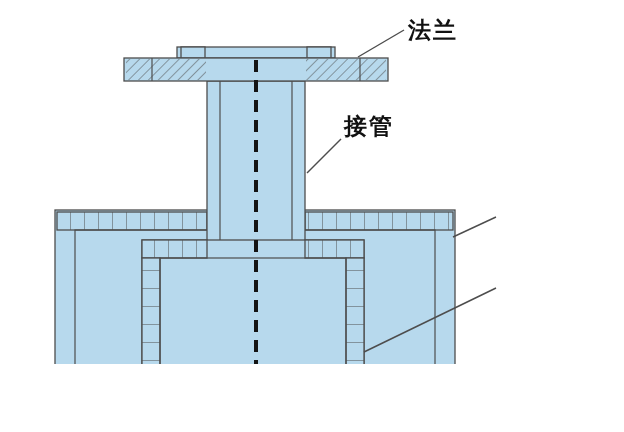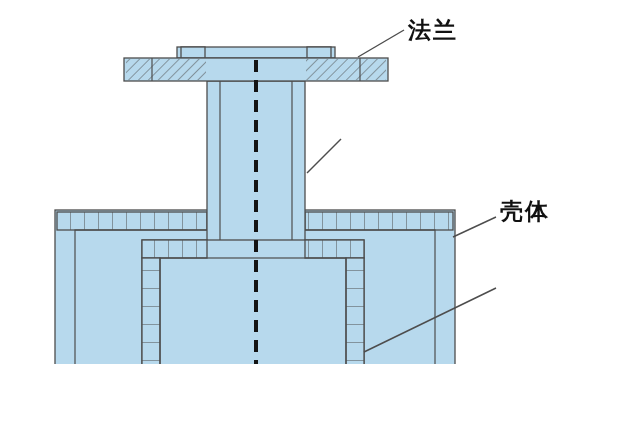--- a/index.html
+++ b/index.html
@@ -94,14 +94,14 @@
 
     <line class="centerline" x1="256" y1="60" x2="256" y2="380"></line>
 
     <line class="leader" x1="404" y1="30" x2="358" y2="57"></line>
     <line class="leader" x1="341" y1="139" x2="307" y2="173"></line>
     <line class="leader" x1="496" y1="217" x2="453" y2="237"></line>
     <line class="leader" x1="496" y1="288" x2="364" y2="352"></line>
   </svg>
 
   <div class="label" style="left:408px;top:15px">法兰</div>
-  <div class="label" style="left:500px;top:196px">壳体</div>
+  <div class="label" style="left:344px;top:111px">接管</div>
 </div>
 
 </body></html>

